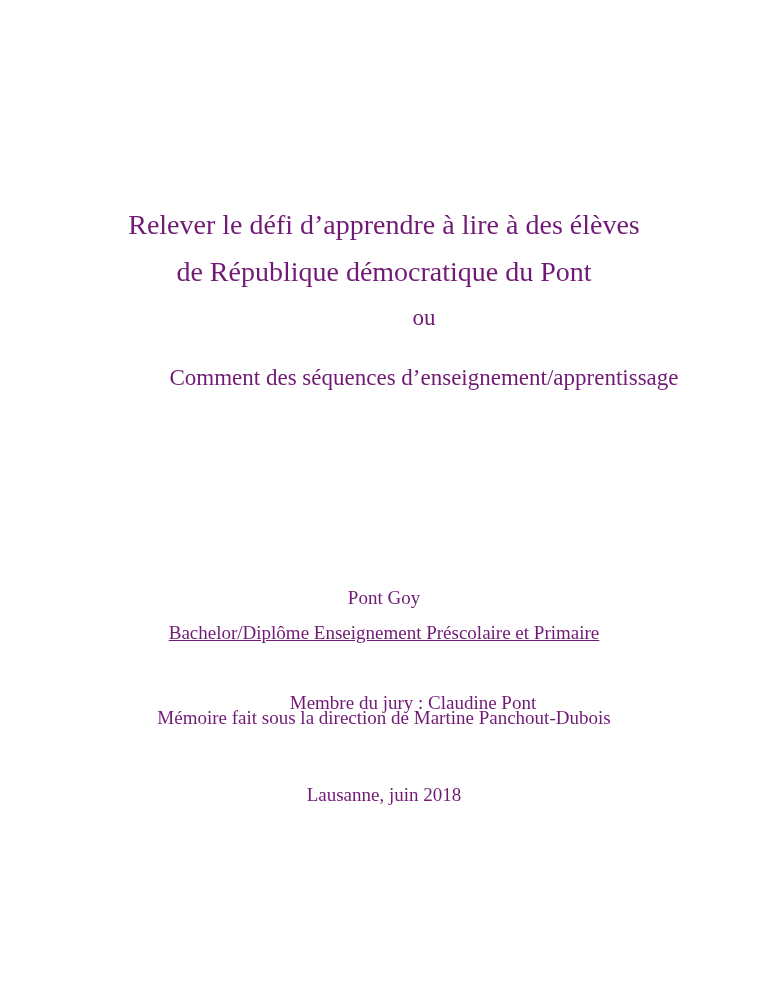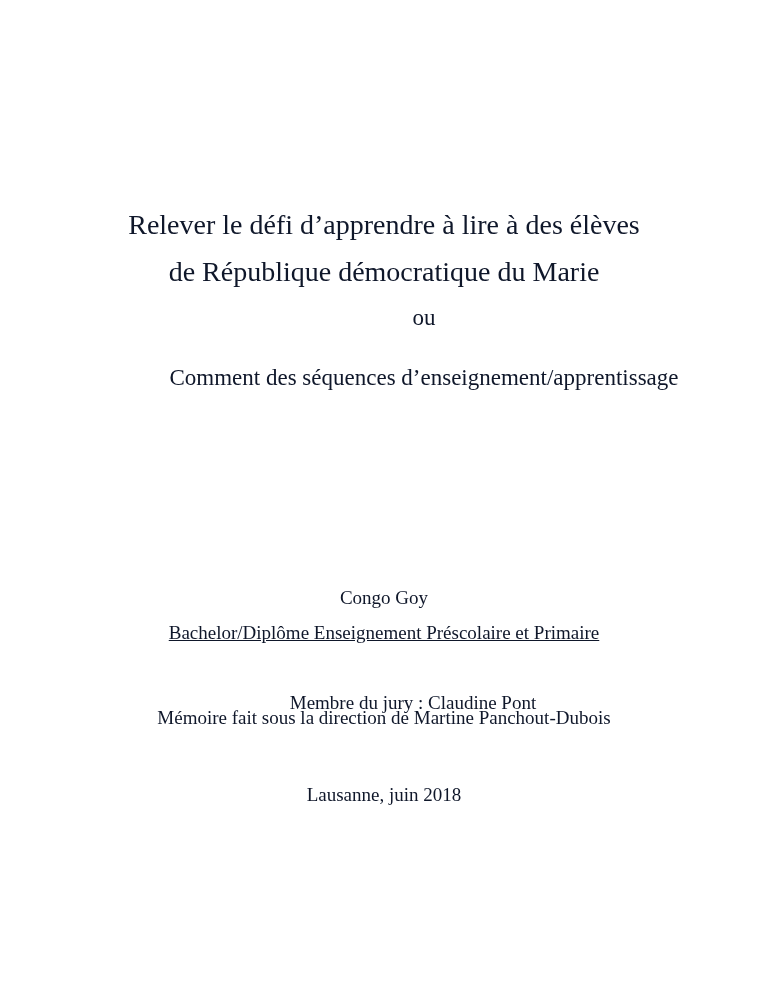--- a/index.html
+++ b/index.html
@@ -7,21 +7,21 @@
     padding: 0;
     background: #ffffff;
   }
   .page {
     position: relative;
     width: 712px;
     height: 994px;
     margin: 0 auto;
     background: #ffffff;
     font-family: "Liberation Serif", "DejaVu Serif", serif;
-    color: #0f172a;
+    color: #701a75;
     overflow: hidden;
   }
   .line {
     position: absolute;
     left: 0;
     width: 100%;
     text-align: center;
     white-space: nowrap;
     margin: 0;
     font-weight: normal;
@@ -50,28 +50,28 @@
   #jury           { top: 689px; padding-left: 29px; }
   #place-date     { top: 781px; }
 </style>
 </head>
 <body>
 
 <div class="page">
 
   <h1 class="line title-line" id="title-line-1">Relever le défi d’apprendre à lire à des élèves</h1>
 
-  <h1 class="line title-line" id="title-line-2">de République démocratique du Marie</h1>
+  <h1 class="line title-line" id="title-line-2">de République démocratique du Pont</h1>
 
   <p class="line subtitle-line" id="connector">ou</p>
 
   <p class="line subtitle-line" id="subtitle-line-1">Comment des séquences d’enseignement/apprentissage</p>
 
 
-  <p class="line body-line" id="author-name">Congo Goy</p>
+  <p class="line body-line" id="author-name">Pont Goy</p>
 
   <p class="line body-line" id="author-program">Bachelor/Diplôme Enseignement Préscolaire et Primaire</p>
 
   <p class="line body-line" id="supervisor">Mémoire fait sous la direction de Martine Panchout-Dubois</p>
 
   <p class="line body-line" id="jury">Membre du jury : Claudine Pont</p>
 
   <p class="line body-line" id="place-date">Lausanne, juin 2018</p>
 
 </div>

